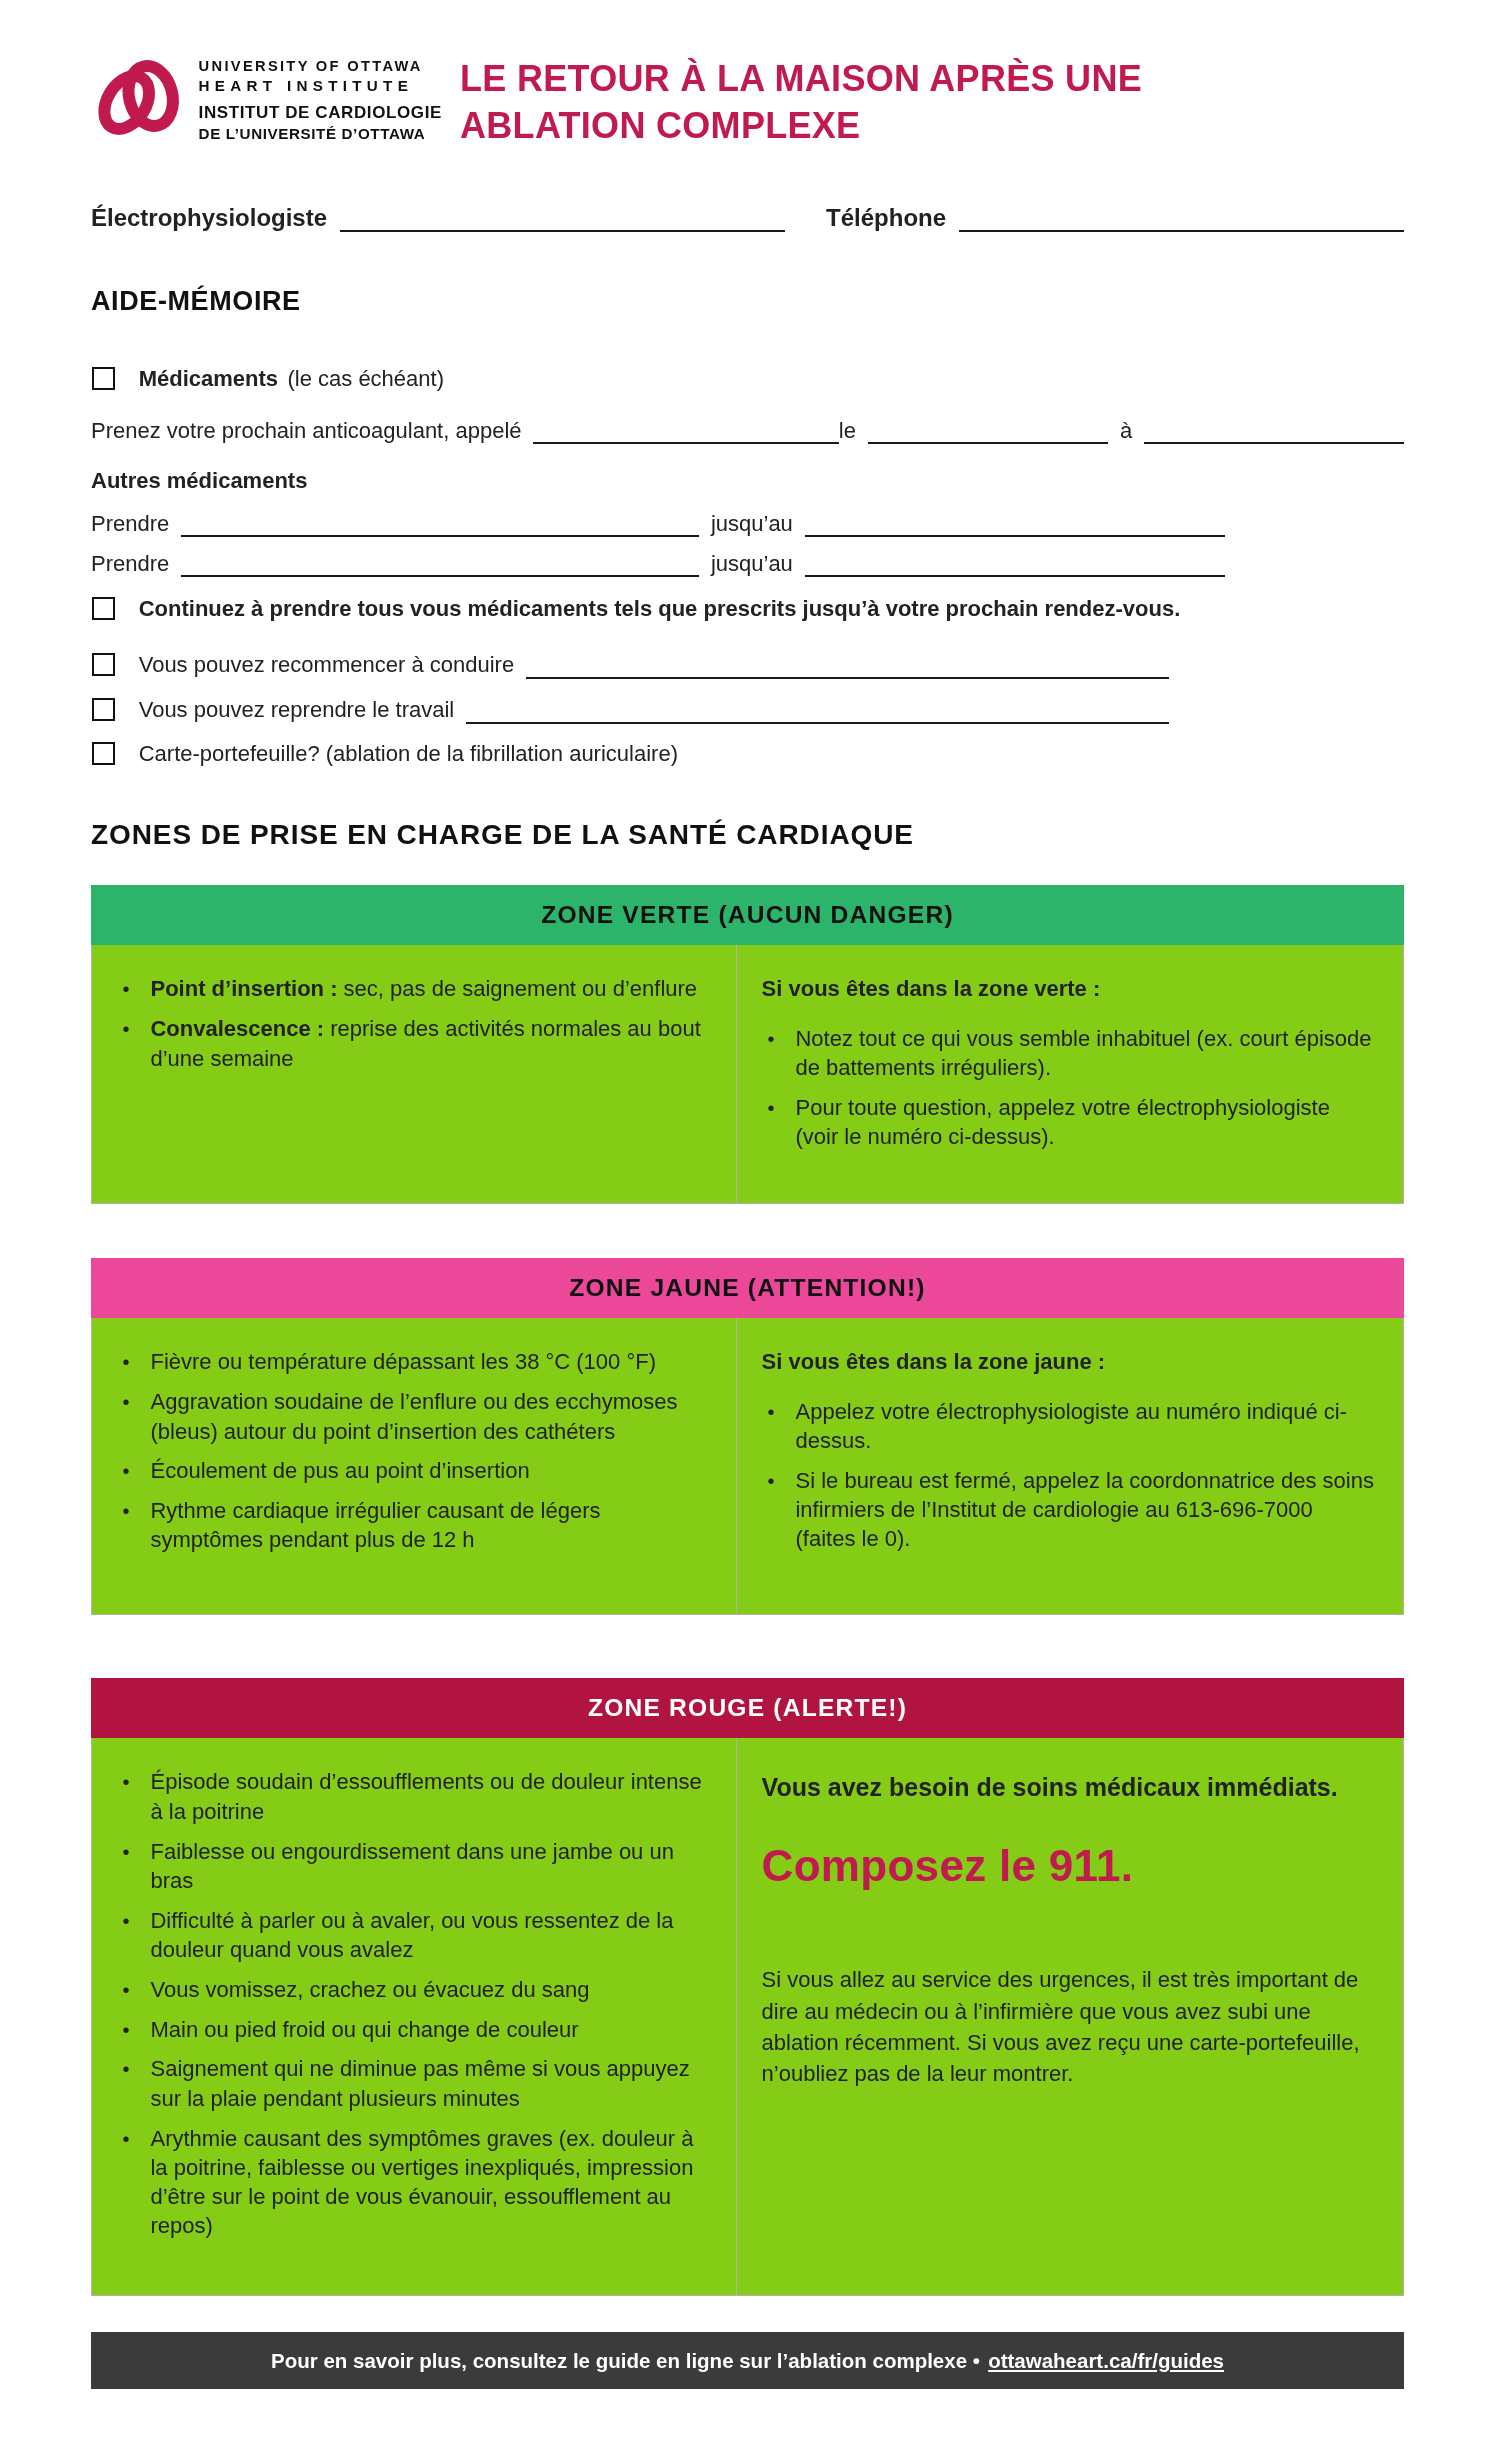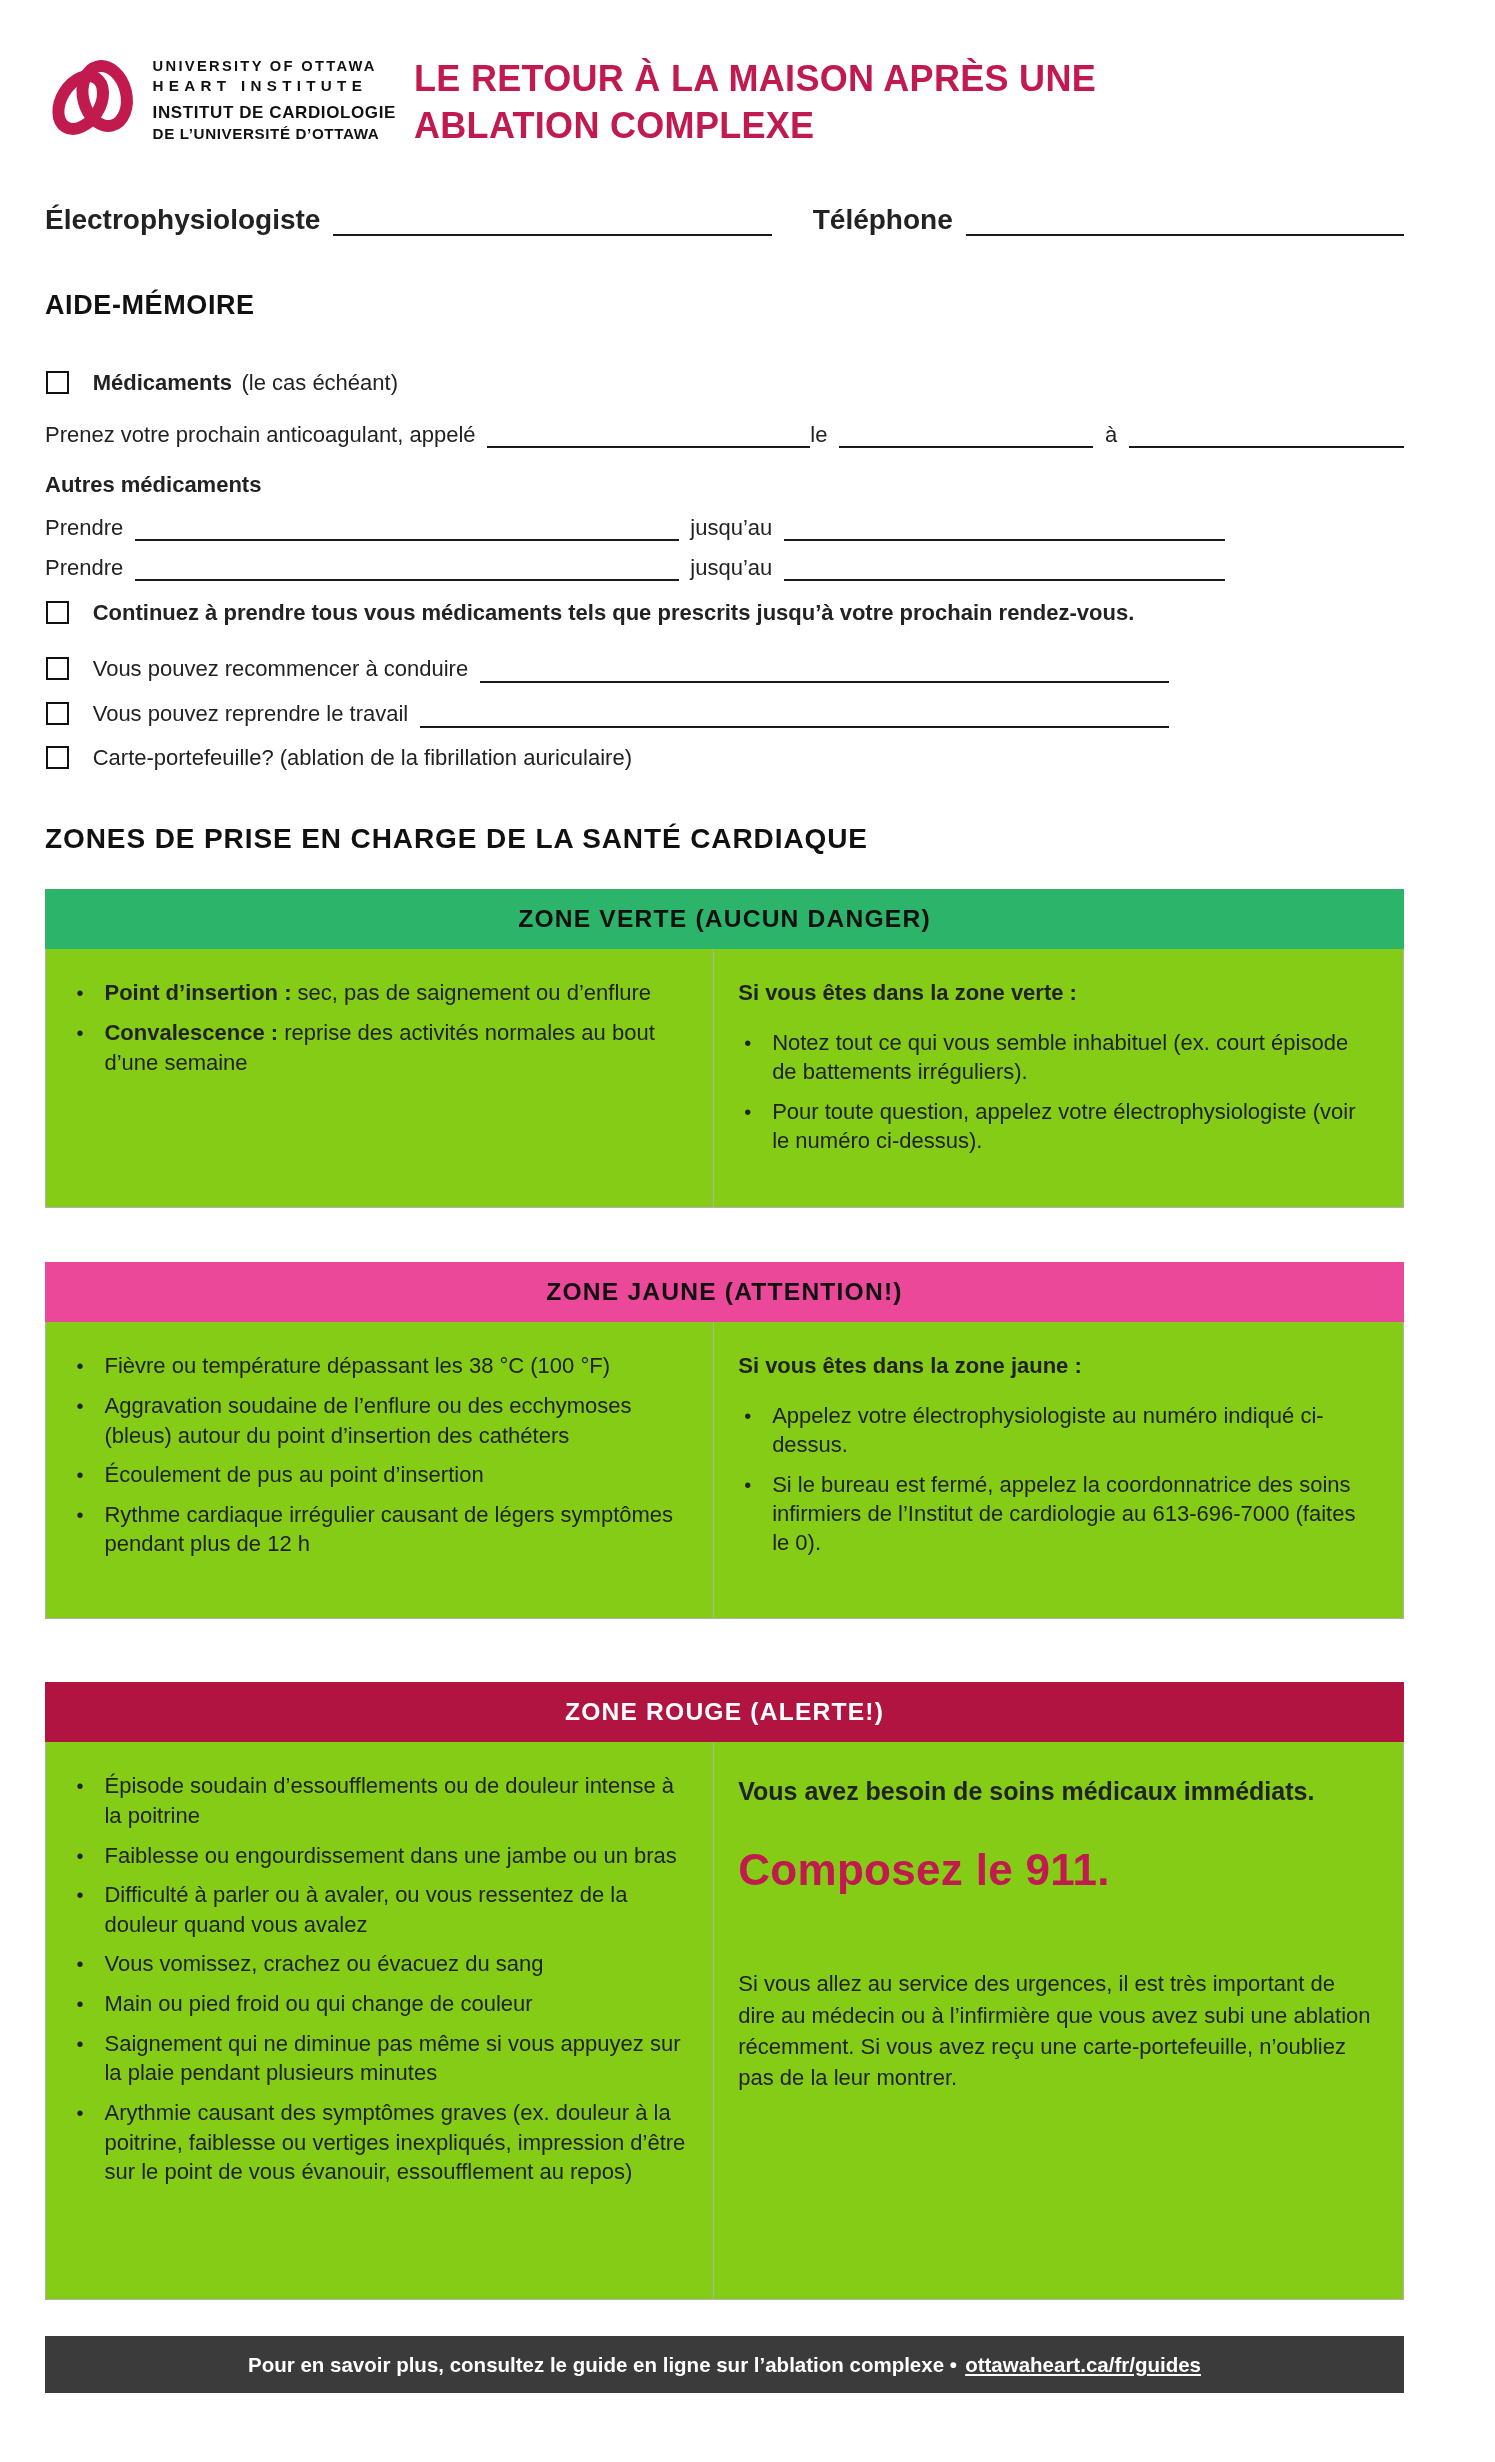--- a/index.html
+++ b/index.html
@@ -1,31 +1,31 @@
 <!DOCTYPE html>
 <html style="font-size:9.4px"><head>
 <meta charset="utf-8">
 <style>
   html,body{margin:0;padding:0;background:#ffffff;}
   body{width:1495px;font-family:"Liberation Sans","DejaVu Sans",sans-serif;color:#222;}
-  .page{box-sizing:border-box;width:1495px;min-height:2462px;padding:56px 91px 35px 45px;background:#fff;border-radius:9px;}
+  .page{box-sizing:border-box;width:1495px;min-height:2462px;padding:56px 91px 35px 91px;background:#fff;border-radius:9px;}
 
   
   .masthead{display:flex;align-items:flex-start;margin-bottom:54px;}
   .logo-block{display:flex;align-items:center;width:337px;flex:none;}
   .logo-mark{width:97px;height:88px;flex:none;}
   .logo-text{margin-left:10.6px;color:#111;}
   .logo-l1{font-size:14.7px;font-weight:bold;letter-spacing:2.3px;white-space:nowrap;}
   .logo-l2{font-size:15.2px;font-weight:bold;letter-spacing:5.3px;white-space:nowrap;margin-top:2.3px;}
   .logo-l3{font-size:17px;font-weight:900;letter-spacing:0.6px;white-space:nowrap;margin-top:9.4px;}
   .logo-l4{font-size:15.2px;font-weight:bold;letter-spacing:0.6px;white-space:nowrap;margin-top:1.8px;}
   .doc-title{margin:0 0 0 32px;font-size:36px;font-weight:bold;line-height:1.3;color:#C11A4F;letter-spacing:0.3px;}
 
   
-  .field-row{display:flex;align-items:flex-end;font-size:28px;margin-bottom:54px;}
+  .field-row{display:flex;align-items:flex-end;font-size:24px;margin-bottom:54px;}
   .flabel{font-weight:bold;white-space:nowrap;}
   .blank{border-bottom:2.3px solid #1a1a1a;height:26px;display:inline-block;}
   .grow{flex:1 1 0;}
   .gap-l{margin-left:13px;}
   .gap-r{margin-right:41px;}
 
   h2.aide{font-size:27px;margin:0 0 48px 0;letter-spacing:0.6px;color:#111;}
 
   .check-row{display:flex;align-items:flex-start;font-size:22px;margin-bottom:23.5px;line-height:1.25;}
   .checkbox{width:19px;height:19px;border:2.9px solid #111;flex:none;margin:2.3px 23.5px 0 1.2px;background:#fff;}

